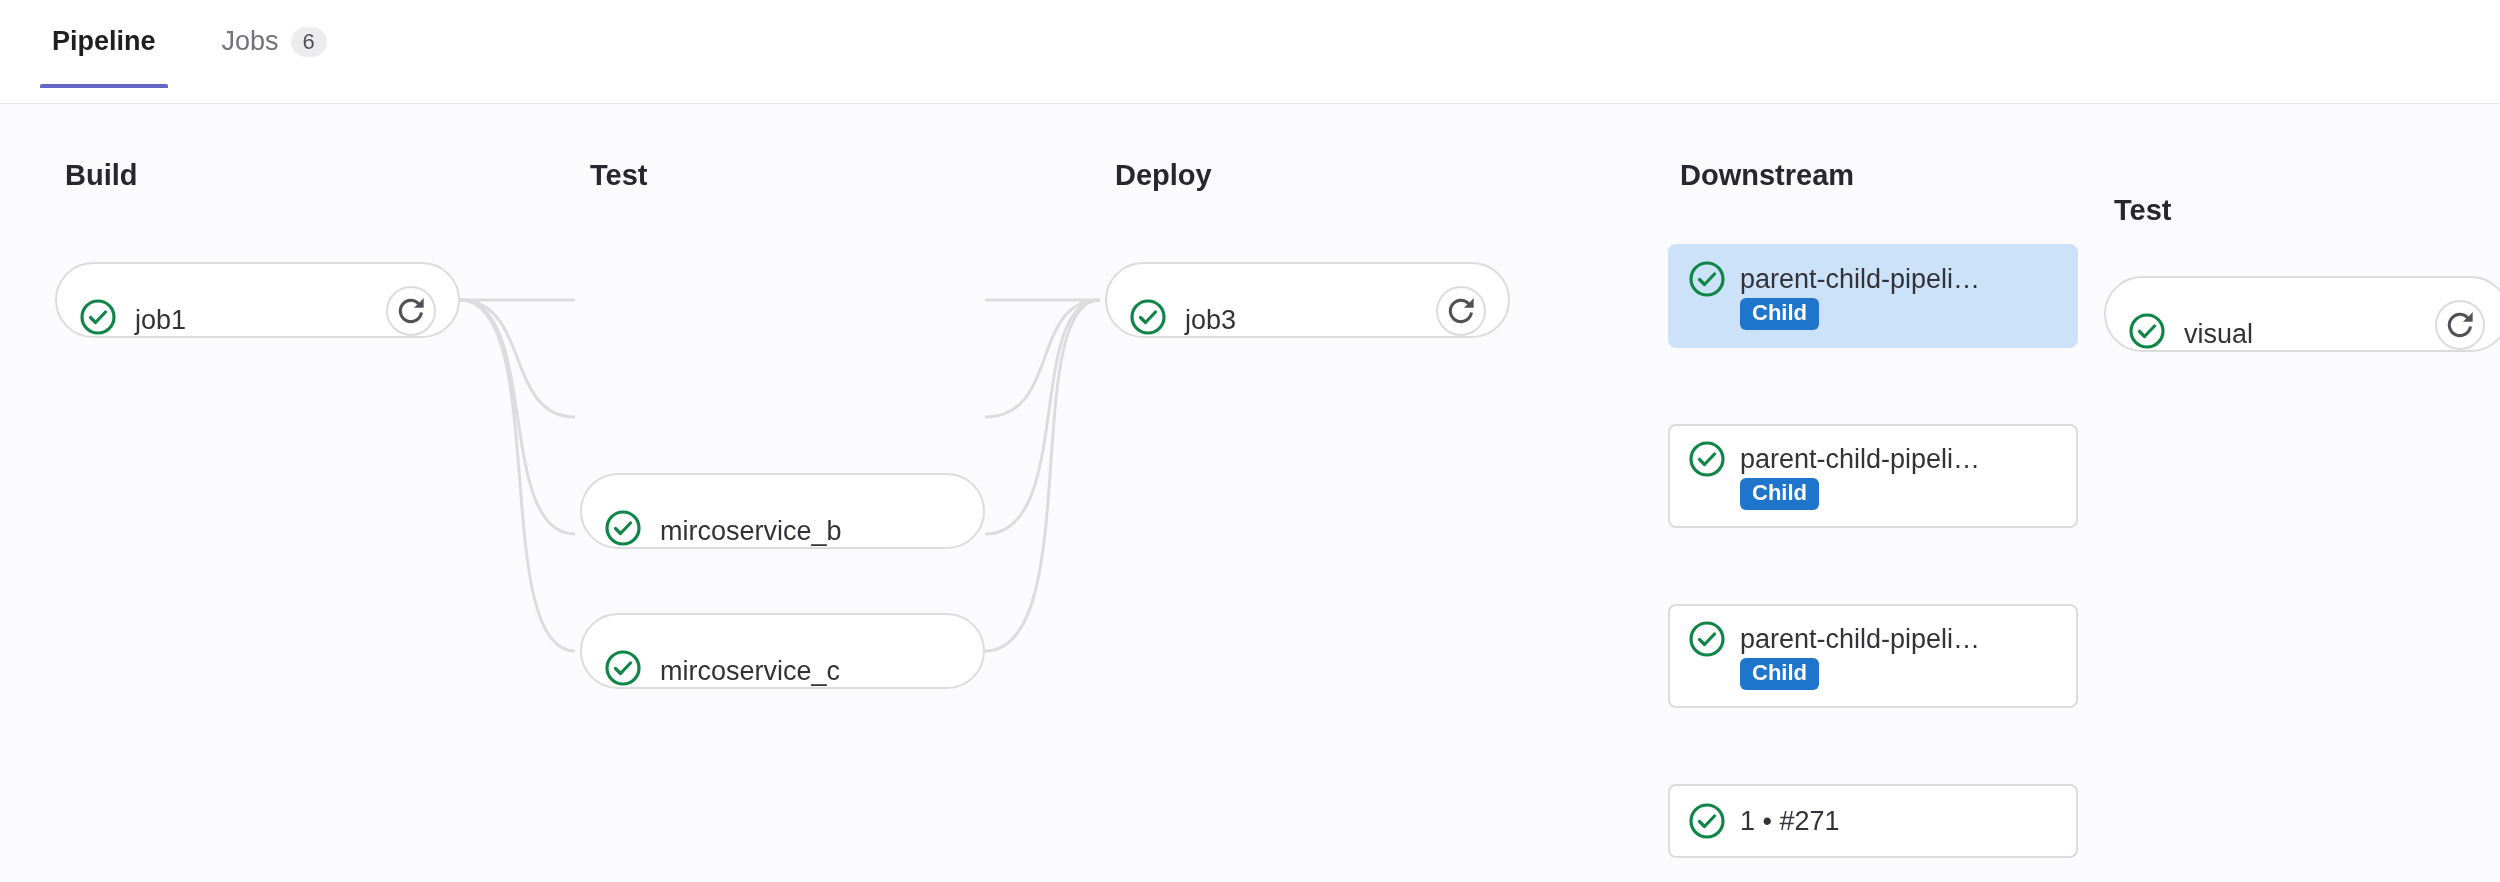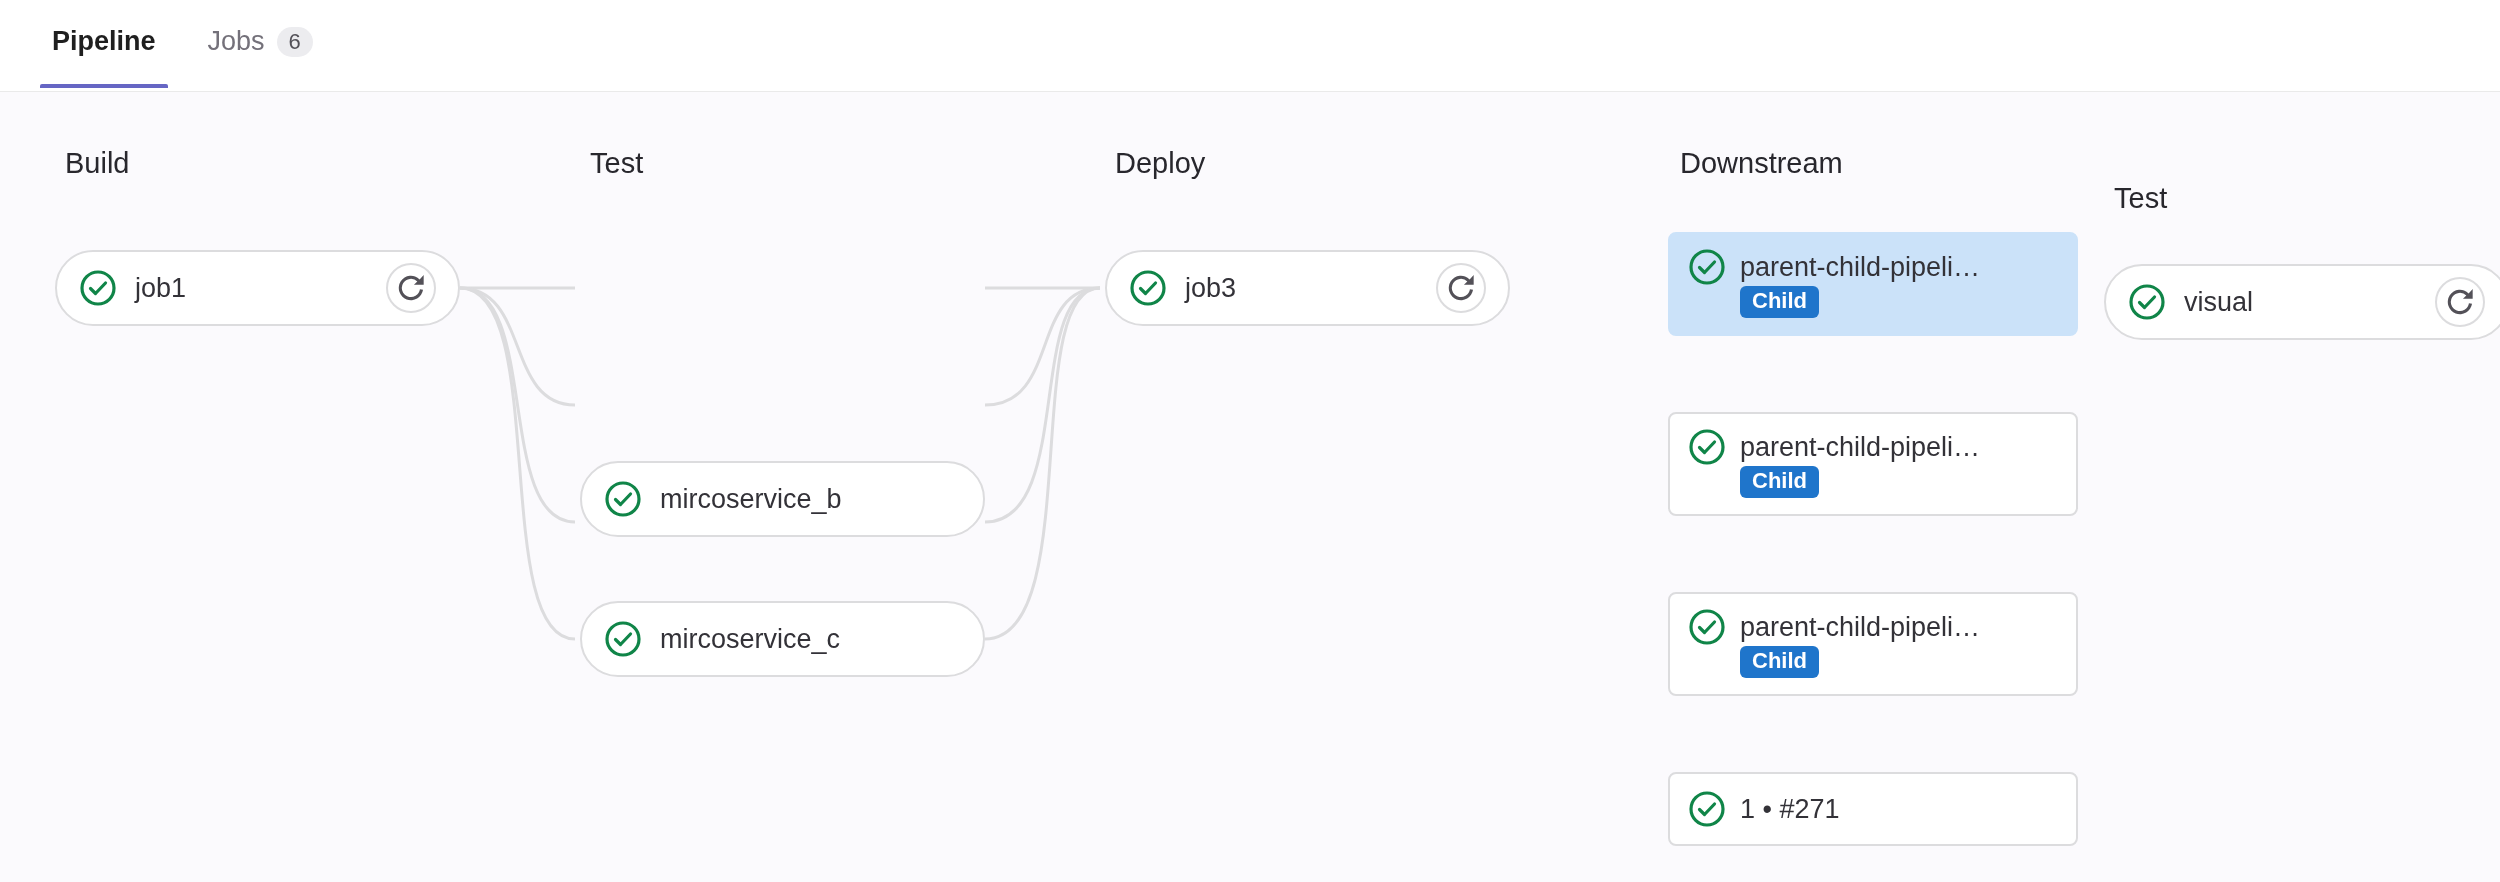--- a/index.html
+++ b/index.html
@@ -10,22 +10,22 @@
     font-family: -apple-system, BlinkMacSystemFont, "Segoe UI", Helvetica, Arial, sans-serif;
     background: #ffffff;
     color: #303030;
     overflow: hidden;
   }
 
   
   .tabs {
     display: flex;
     align-items: flex-start;
-    gap: 28px;
-    padding: 8px 40px 4px 40px;
+    gap: 42px;
+    padding: 8px 40px 16px 40px;
     border-bottom: 1px solid #eaeaea; 
     position: relative;
   }
   .tab {
     display: flex;
     align-items: center;
     gap: 12px;
     padding: 18px 12px 30px 12px;
     font-size: 27px;
     color: #74717a;
@@ -71,29 +71,29 @@
   }
   .graph-area svg.edges path {
     fill: none;
     stroke: #dcdcde;
     stroke-width: 3px;
   }
 
   .col-header {
     position: absolute;
     font-size: 29px;
-    font-weight: 400;
+    font-weight: 700;
     color: #28272d;
   }
 
   .pill {
     position: absolute;
     box-sizing: border-box;
     display: flex;
-    align-items: center;
+    align-items: flex-end;
     gap: 18px;
     padding: 0 22px;
     background: #ffffff;
     border: 2px solid #dcdcde;
     border-radius: 999px;
     font-size: 27px;
     color: #333238;
   }
   .pill .retry-btn {
     margin-left: auto;

